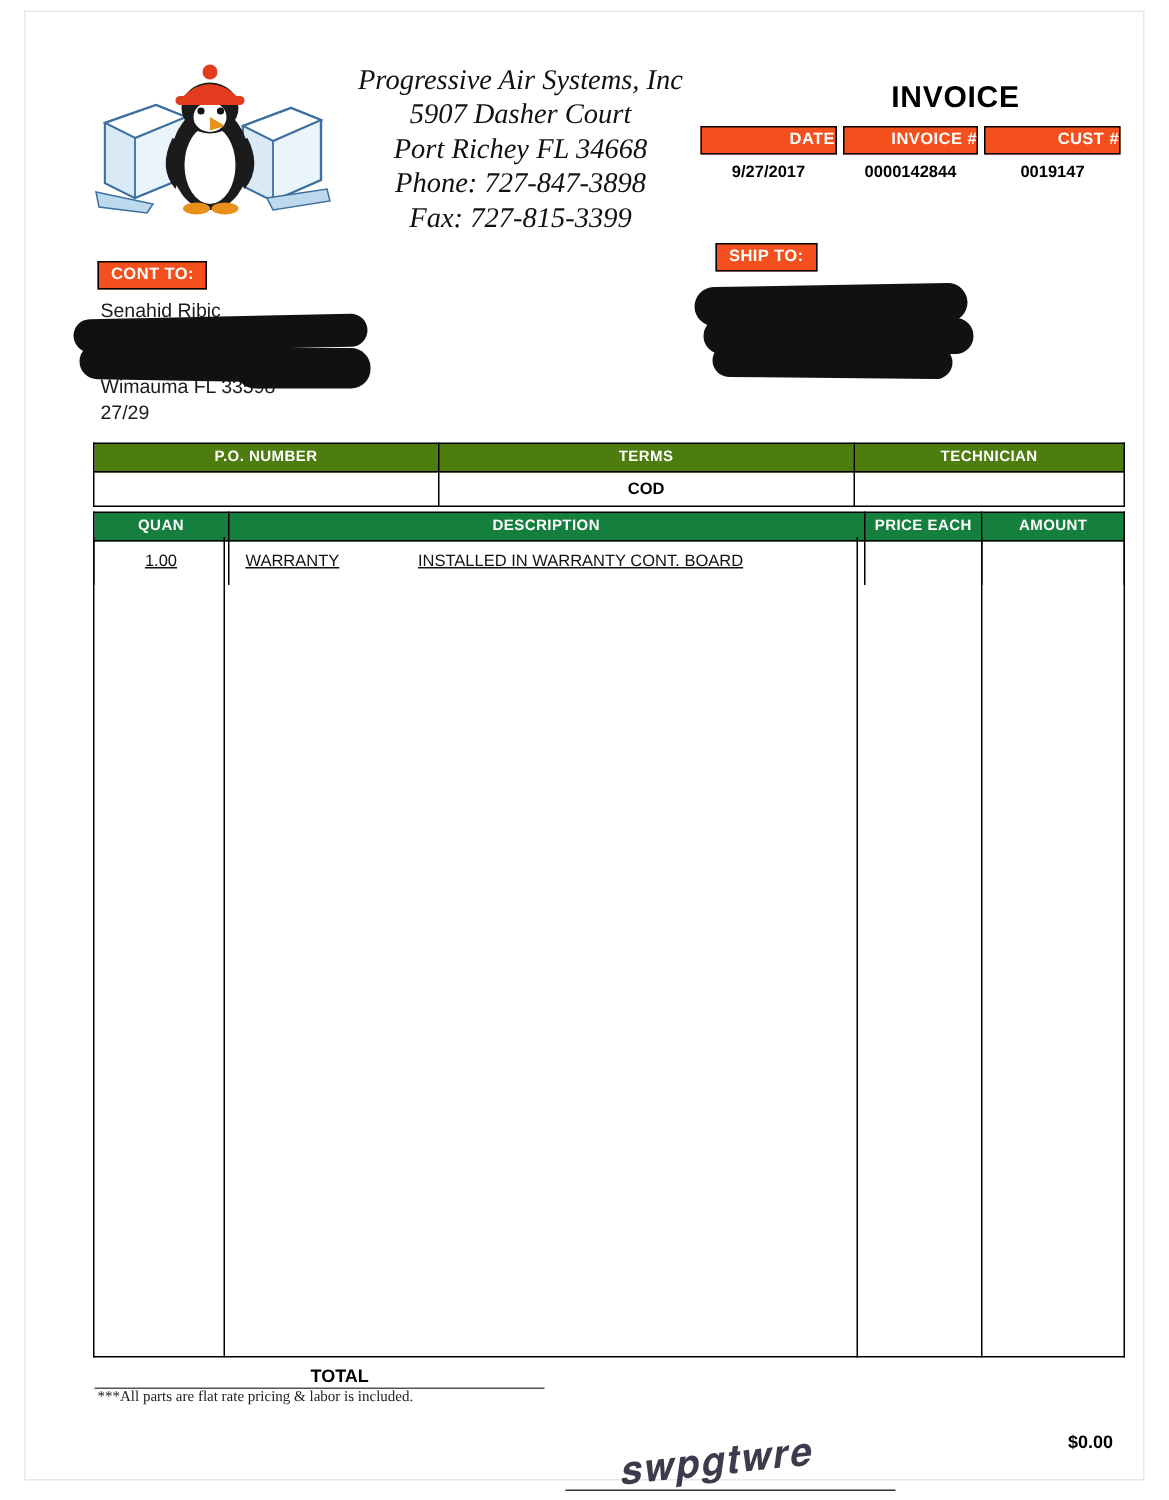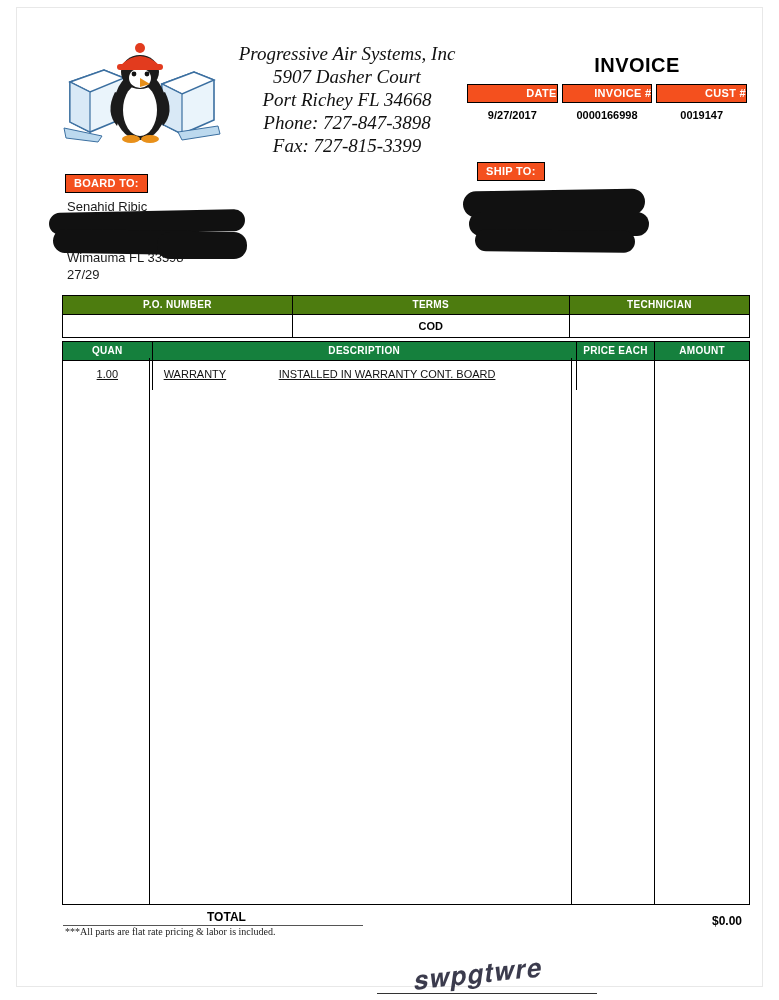--- a/index.html
+++ b/index.html
@@ -201,21 +201,21 @@
     position: absolute;
     left: 190px;
     top: 902px;
     font-size: 12px;
     font-weight: bold;
     color: #000;
   }
   .total-value {
     position: absolute;
     left: 640px;
-    top: 906px;
+    top: 946px;
     width: 85px;
     text-align: right;
     font-size: 12px;
     font-weight: bold;
     color: #000;
   }
   .footnote {
     position: absolute;
     left: 48px;
     top: 918px;
@@ -306,29 +306,29 @@
 
     <div class="invoice-word">INVOICE</div>
 
     <div class="hdr-cells">
       <div class="hdr-cell">
         <div class="cap">DATE</div>
         <div class="val">9/27/2017</div>
       </div>
       <div class="hdr-cell">
         <div class="cap">INVOICE #</div>
-        <div class="val">0000166998</div>
+        <div class="val">0000142844</div>
       </div>
       <div class="hdr-cell">
         <div class="cap">CUST #</div>
         <div class="val">0019147</div>
       </div>
     </div>
 
-    <div class="addr-tag" id="bill-tag">BOARD TO:</div>
+    <div class="addr-tag" id="bill-tag">CONT TO:</div>
     <div class="addr-body" id="bill-body">Senahid Ribic
 14454 Murphy Manor Dr
 Lot 27
 Wimauma FL  33598</div>
     <div id="bill-extra">27/29</div>
 
     <div class="addr-tag" id="ship-tag">SHIP TO:</div>
     <div class="addr-body" id="ship-body">Senahid Ribic
 Lot 27 Block 28
 Wimauma FL  33598</div>

